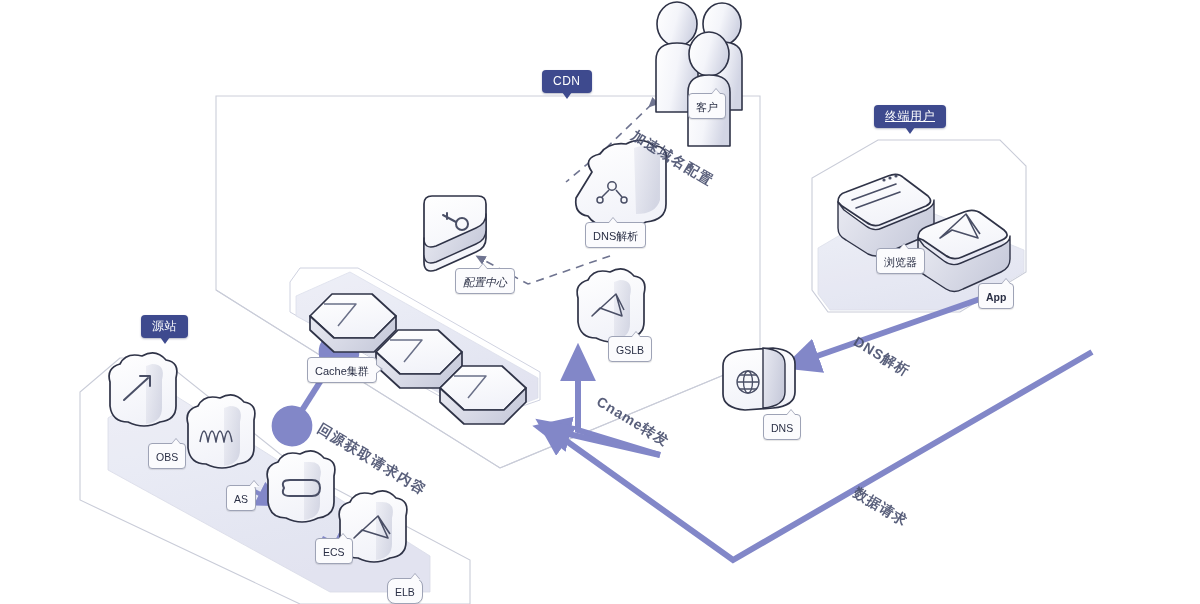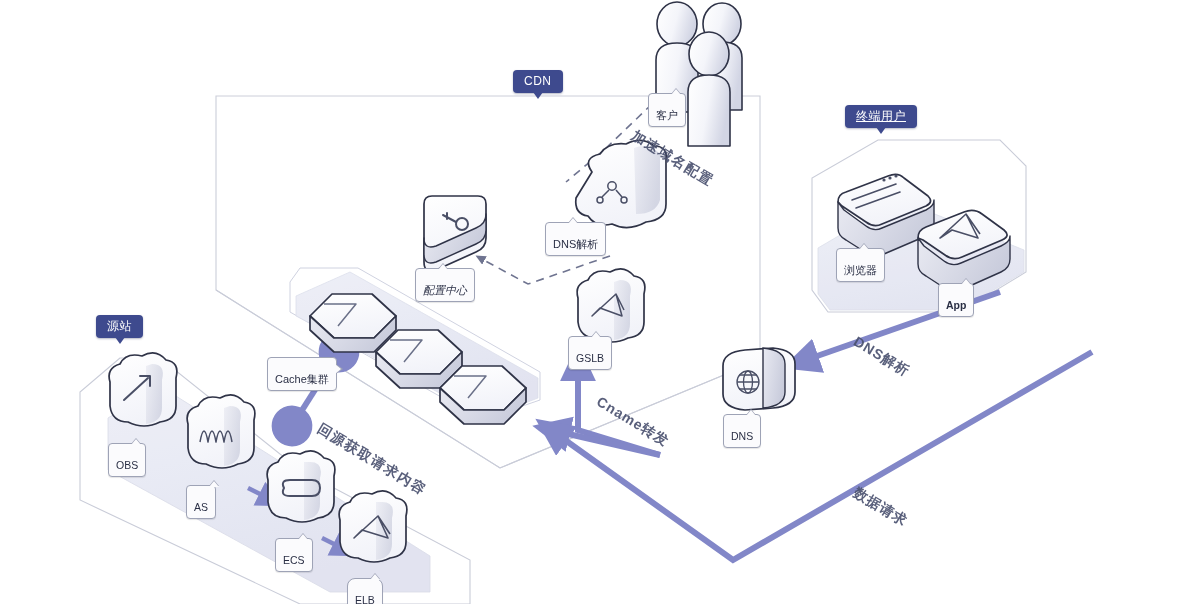--- a/index.html
+++ b/index.html
@@ -16,41 +16,43 @@
     background:#3e4a8e;
     color:#ffffff;
     font-size:12px;
     letter-spacing:.5px;
     padding:5px 11px 6px 11px;
     border-radius:4px;
     white-space:nowrap;
     line-height:1;
     text-align:center;
     box-shadow:0 1px 2px rgba(40,48,90,.35);
+    margin-left:29px;
   }
   .zone-badge::after{
     content:"";position:absolute;left:50%;margin-left:-5px;bottom:-6px;
     width:0;height:0;
     border-left:5px solid transparent;
     border-right:5px solid transparent;
     border-top:7px solid #3e4a8e;
   }
 
   
   .node-tag{
     position:absolute;
     background:#fbfbfd;
     color:#2a2f45;
     border:1px solid #9ea3b6;
     border-radius:4px;
     font-size:10.5px;
     line-height:1;
-    padding:16px 7px 5px 7px;
+    padding:8px 7px 5px 7px;
     white-space:nowrap;
     box-shadow:0 1px 1px rgba(0,0,0,.10);
+    margin-left:40px;
   }
   .node-tag.tail-up::before{
     content:"";position:absolute;top:-6px;left:22px;
     width:0;height:0;
     border-left:5px solid transparent;
     border-right:5px solid transparent;
     border-bottom:6px solid #9ea3b6;
   }
   .node-tag.tail-up::after{
     content:"";position:absolute;top:-5px;left:22px;
@@ -296,21 +298,21 @@
       <path d="M340,520 q-4,-14 10,-18 q6,-12 22,-8 q14,-8 24,4 q14,2 10,18
                l0,26 q0,14 -16,16 q-16,8 -32,0 q-16,0 -18,-16 Z" fill="url(#gTop)" stroke="#2f3347" stroke-width="1.7" stroke-linejoin="round"></path>
       <path d="M382,502 q14,0 10,16 l0,26 q0,14 -16,16 l0,-58 Z" fill="url(#gSideR)" opacity="0.7" stroke="none"></path>
       <path d="M354,538 L378,516 L388,538 L362,530 Z M378,516 L390,534" fill="none" stroke="#4a4f66" stroke-width="1.6" stroke-linejoin="round"></path>
     </g>
 
   </svg>
 
   <div class="zone-badge" style="left:513px;top:70px;">CDN</div>
   <div class="zone-badge" style="left:845px;top:105px;text-decoration:underline;">终端用户</div>
-  <div class="zone-badge" style="left:96px;top:315px;">源站</div>
+  <div class="zone-badge" style="left:112px;top:315px;">源站</div>
 
   <div class="node-tag cn tail-up" style="left:648px;top:93px;">客户</div>
   <div class="node-tag cn tail-up" style="left:545px;top:222px;">DNS解析</div>
   <div class="node-tag cn tail-up" style="left:415px;top:268px;font-style:italic;">配置中心</div>
   <div class="node-tag cn tail-right" style="left:267px;top:357px;">Cache集群</div>
   <div class="node-tag tail-up" style="left:568px;top:336px;">GSLB</div>
   <div class="node-tag tail-up" style="left:723px;top:414px;text-align:center;">DNS</div>
   <div class="node-tag cn tail-up" style="left:836px;top:248px;">浏览器</div>
   <div class="node-tag tail-up" style="left:938px;top:283px;font-weight:bold;">App</div>
   <div class="node-tag tail-up" style="left:108px;top:443px;">OBS</div>

